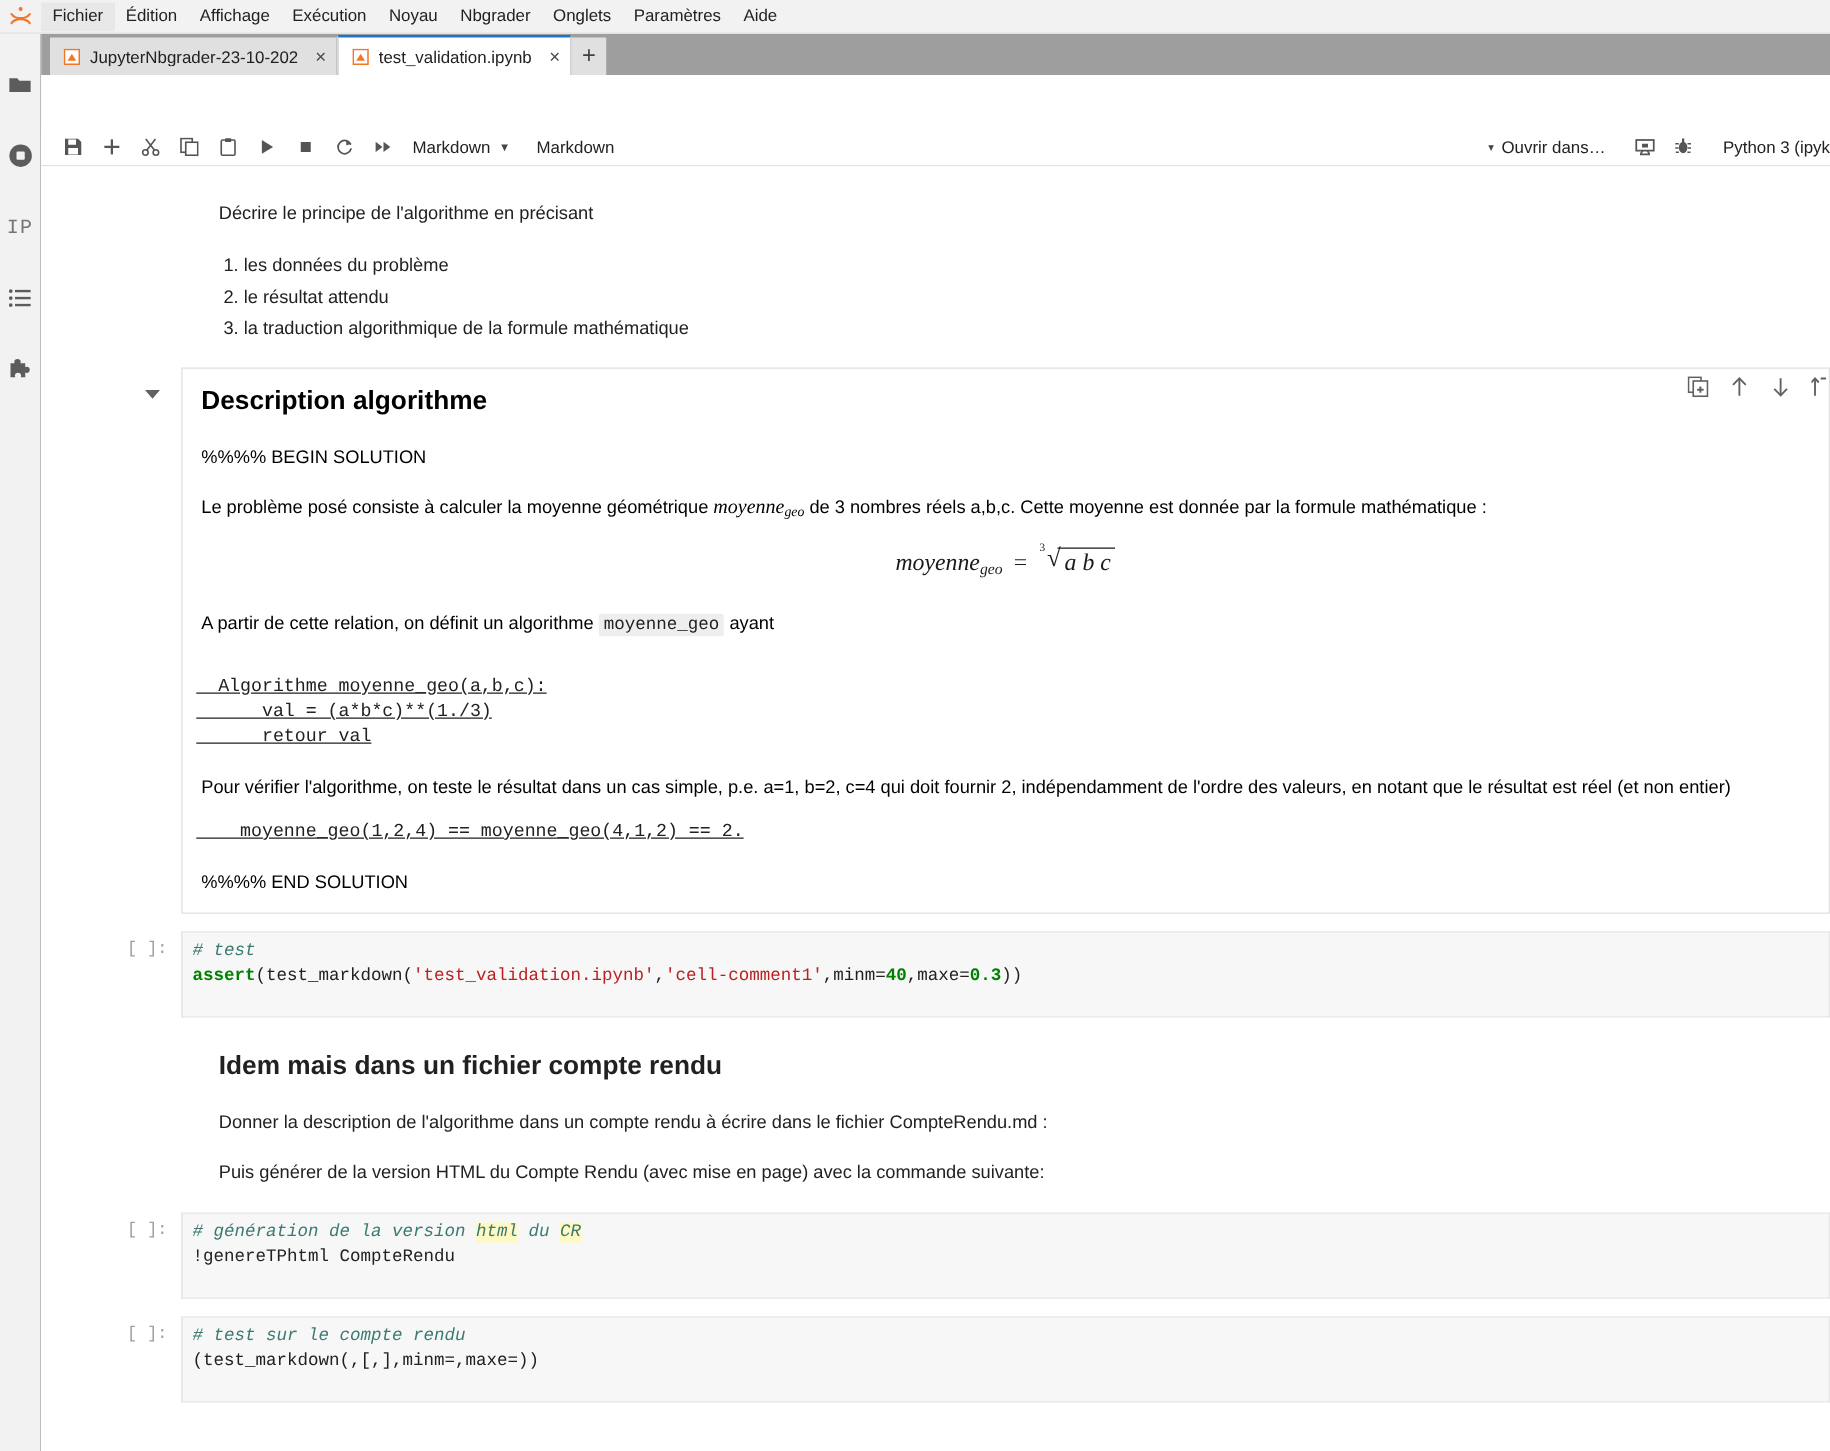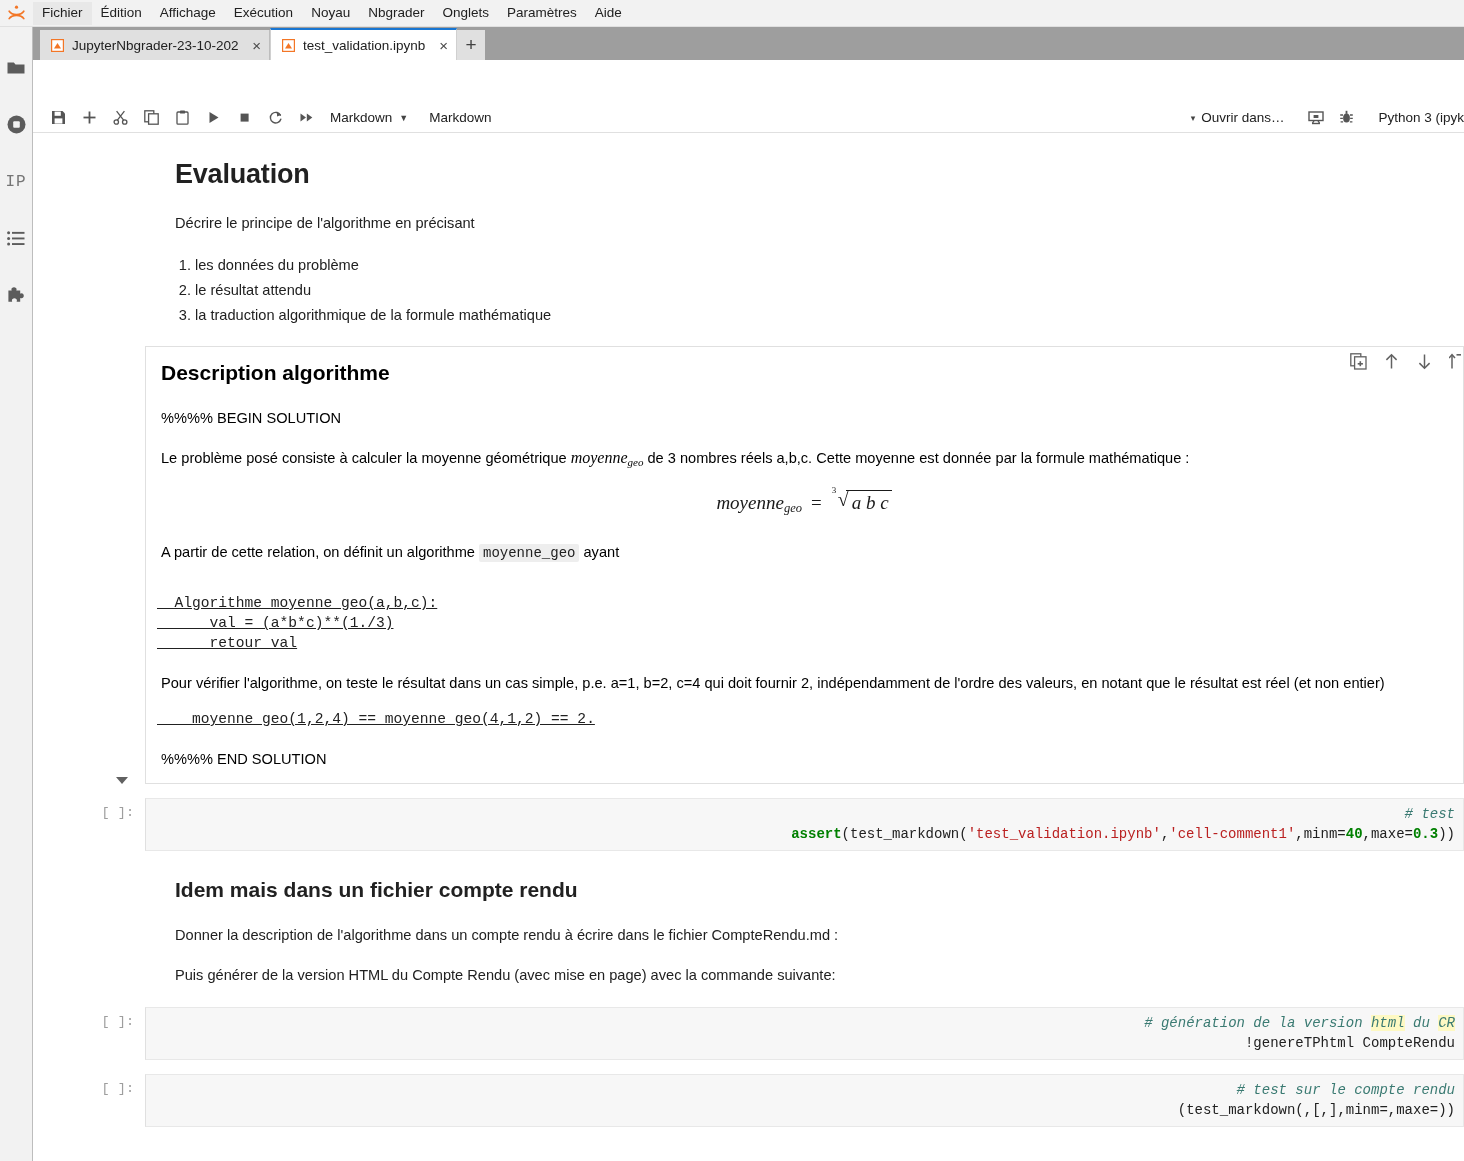--- a/index.html
+++ b/index.html
@@ -247,21 +247,21 @@
     line-height: 20px;
     margin: 0;
     color: #212121;
     white-space: pre;
     text-decoration: underline;
   }
 
   
   .cell-row {
     display: flex;
-    align-items: flex-end;
+    align-items: flex-start;
     position: relative;
   }
   .sel-bar {
     width: 8px;
     background: #2196f3;
     flex: 0 0 8px;
     margin-left: 58px;
   }
   .collapser {
     width: 46px;
@@ -351,22 +351,21 @@
     font-size: 13.5px;
     color: #9e9e9e;
     user-select: none;
   }
   .code-box {
     flex: 1 1 auto;
     min-width: 0;
     background: #f7f7f7;
     border: 1px solid #e8e8e8;
     border-left: 1px solid #e0e0e0;
-    padding: 5px 8px 6px 8px;
-    text-align: right;
+    padding: 5px 8px 22px 8px;
   }
   pre.code {
     margin: 0;
     font-family: "Liberation Mono", monospace;
     font-size: 14px;
     line-height: 20px;
     color: #212121;
     white-space: pre;
     overflow: hidden;
   }
@@ -548,21 +547,20 @@
               <path d="M1.2 5 H4 M11 5 H13.8 M1.2 8.4 H3.9 M11.1 8.4 H13.8 M1.6 11.8 H4.1 M10.9 11.8 H13.4" stroke="#555" stroke-width="1.3"></path>
             </svg>
           </div>
           <div class="kernel-name">Python 3 (ipyk</div>
         </div>
       </div>
 
       <div class="nb-area">
 
         <div class="md-block">
-          <h1 class="doc-title">Evaluation</h1>
           <div class="vspace-22"></div>
           <p class="md-p">Décrire le principe de l'algorithme en précisant</p>
           <div class="vspace-20"></div>
           <ol class="md-ol">
             <li>les données du problème</li>
             <li>le résultat attendu</li>
             <li>la traduction algorithmique de la formule mathématique</li>
           </ol>
         </div>
 

